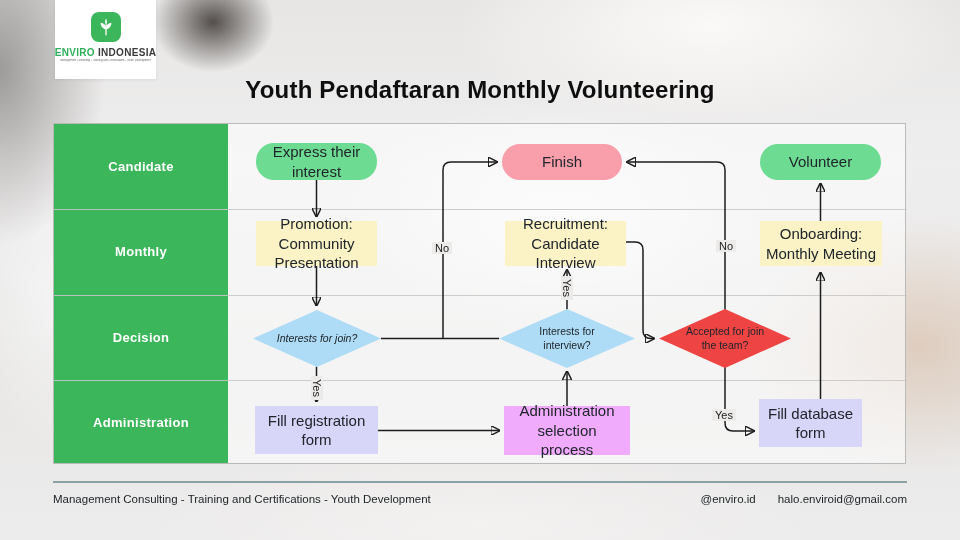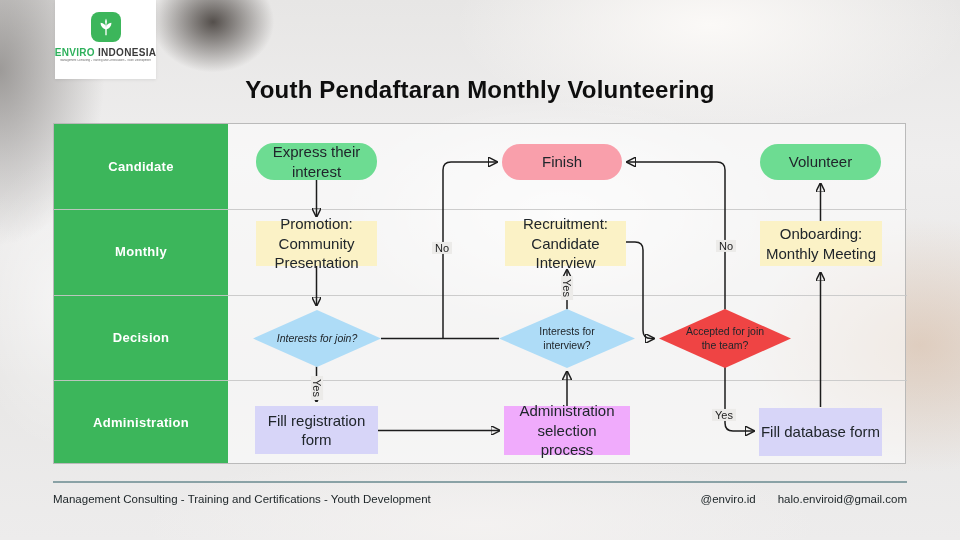--- a/index.html
+++ b/index.html
@@ -162,21 +162,21 @@
     <span>the team?</span>
   </div>
 
   <div class="node" style="left: 255px; top: 406px; width: 123px; height: 48px; background: rgb(215, 213, 248);">
     <span>Fill registration form</span>
   </div>
   <div class="node" style="left: 504px; top: 406px; width: 126px; height: 49px; background: #f0abfc;">
     <span>Administration selection</span>
     <span>process</span>
   </div>
-  <div class="node" style="left: 759px; top: 408px; width: 123px; height: 48px; background: rgb(215, 213, 248);">
+  <div class="node" style="left: 759px; top: 399px; width: 103px; height: 48px; background: rgb(215, 213, 248);">
     <span>Fill database form</span>
   </div>
 
   <div class="edge-label" style="left:442px;top:248px;">No</div>
   <div class="edge-label" style="left:726px;top:246px;">No</div>
   <div class="edge-label rot" style="left:316.5px;top:388px;">Yes</div>
   <div class="edge-label rot" style="left:567px;top:288px;">Yes</div>
   <div class="edge-label" style="left:724px;top:415px;">Yes</div>
 
   <div class="footer-line" style="background: rgb(138, 162, 166);"></div>

